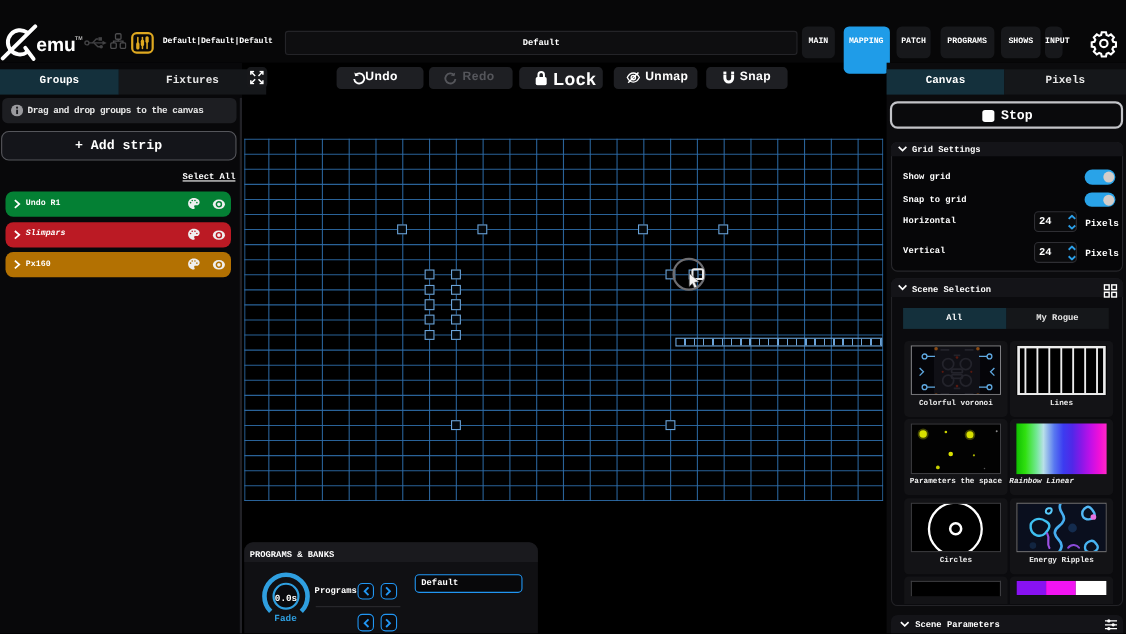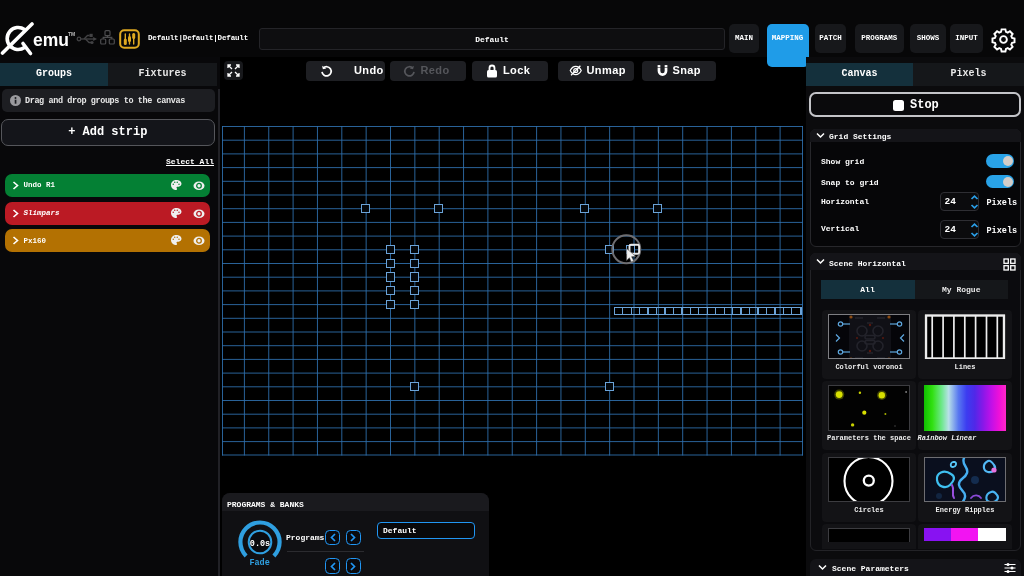--- a/index.html
+++ b/index.html
@@ -60,30 +60,30 @@
 <div class="abs" style="left:148px;top:34px;font-size:7.5px;letter-spacing:-0.15px;color:#fff;">Default|Default|Default</div>
 
 <div class="abs" style="left:259px;top:28px;width:466px;height:22px;background:#0e0e10;border:1px solid #242428;border-radius:3px;"></div>
 <div class="abs" style="left:259px;top:35px;width:466px;text-align:center;font-size:8px;color:#fff;">Default</div>
 
 <div class="abs" style="left:729px;top:23.5px;width:30px;height:29px;background:#17181b;border-radius:5px;text-align:center;line-height:29px;font-size:7.5px;">MAIN</div>
 <div class="abs" style="left:766.5px;top:23.5px;width:42px;height:43px;background:#1f9ce8;border-radius:5px;text-align:center;line-height:29px;font-size:7.5px;">MAPPING</div>
 <div class="abs" style="left:815px;top:23.5px;width:31px;height:29px;background:#17181b;border-radius:5px;text-align:center;line-height:29px;font-size:7.5px;">PATCH</div>
 <div class="abs" style="left:854.5px;top:23.5px;width:49.5px;height:29px;background:#17181b;border-radius:5px;text-align:center;line-height:29px;font-size:7.5px;">PROGRAMS</div>
 <div class="abs" style="left:910px;top:23.5px;width:36px;height:29px;background:#17181b;border-radius:5px;text-align:center;line-height:29px;font-size:7.5px;">SHOWS</div>
-<div class="abs" style="left:950px;top:23.5px;width:33px;height:29px;background:#17181b;border-radius:5px;text-align:center;line-height:29px;font-size:7.5px;">INPUT</div>
+<div class="abs" style="left:950px;top:23.5px;width:16px;height:29px;background:#17181b;border-radius:5px;text-align:center;line-height:29px;font-size:7.5px;">INPUT</div>
 
 <svg class="abs" style="left:990px;top:26px;" width="27" height="27" viewBox="0 0 24 24">
   <path fill="none" stroke="#fff" stroke-width="1.7" d="M10.3 3h3.4l.5 2.2 1.6.7 1.9-1.2 2.4 2.4-1.2 1.9.7 1.6 2.2.5v3.4l-2.2.5-.7 1.6 1.2 1.9-2.4 2.4-1.9-1.2-1.6.7-.5 2.2h-3.4l-.5-2.2-1.6-.7-1.9 1.2-2.4-2.4 1.2-1.9-.7-1.6-2.2-.5v-3.4l2.2-.5.7-1.6-1.2-1.9 2.4-2.4 1.9 1.2 1.6-.7z"></path>
   <circle cx="12" cy="12" r="3" fill="none" stroke="#fff" stroke-width="1.7"></circle>
 </svg>
 
 <div class="abs" style="left:0;top:57px;width:220px;height:519px;background:#08080a;"></div>
 <div class="abs" style="left:0;top:63px;width:108px;height:22.5px;background:#14303c;text-align:center;line-height:22.5px;font-size:10px;">Groups</div>
-<div class="abs" style="left:108px;top:63px;width:109px;height:22.5px;background:#15171a;text-align:center;line-height:22.5px;font-size:10px;color:#e8e8e8;">Fixtures</div>
+<div class="abs" style="left:108px;top:63px;width:134px;height:22.5px;background:#15171a;text-align:center;line-height:22.5px;font-size:10px;color:#e8e8e8;">Fixtures</div>
 
 <div class="abs" style="left:2px;top:89px;width:213px;height:23px;background:#1d1e22;border-radius:5px;"></div>
 <svg class="abs" style="left:10px;top:95px;" width="11" height="11" viewBox="0 0 11 11">
   <circle cx="5.5" cy="5.5" r="5.5" fill="#9a9a9e"></circle>
   <rect x="4.7" y="4.7" width="1.7" height="4" fill="#1d1e22"></rect>
   <circle cx="5.5" cy="2.9" r="1" fill="#1d1e22"></circle>
 </svg>
 <div class="abs" style="left:25px;top:95.5px;font-size:8.5px;letter-spacing:-0.4px;color:#e8e8e8;">Drag and drop groups to the canvas</div>
 
 <div class="abs" style="left:0.5px;top:119px;width:214.5px;height:26.5px;background:#14151a;border:1px solid #55565b;border-radius:7px;text-align:center;line-height:25px;font-size:12px;">+ Add strip</div>
@@ -193,35 +193,35 @@
     <path d="M 5 8 L 1.2 11.8 M 1 9 L 1 12 L 4 12"></path>
     <path d="M 8 8 L 11.8 11.8 M 9 12 L 12 12 L 12 9"></path>
   </g>
 </svg>
 
 <div class="abs" style="left:306px;top:61px;width:79px;height:19.5px;background:#1e1f23;border-radius:4px;"></div>
 <svg class="abs" style="left:320px;top:64.5px;" width="13" height="13" viewBox="0 0 13 13">
   <path d="M 3.2 3.2 A 4.6 4.6 0 1 1 2 6.8" fill="none" stroke="#fff" stroke-width="1.7"></path>
   <path d="M 2.5 0.8 L 2.5 4.3 L 6 4.3 Z" fill="#fff" transform="rotate(-12 2.5 2.5)"></path>
 </svg>
-<div class="abs" style="left:354px;top:64px;font-size:11px;font-family:'Liberation Sans',sans-serif;letter-spacing:0.4px;">Undo</div>
+<div class="abs" style="left:332px;top:64px;font-size:11px;font-family:'Liberation Sans',sans-serif;letter-spacing:0.4px;">Undo</div>
 
 <div class="abs" style="left:390px;top:61px;width:76px;height:19.5px;background:#1e1f23;border-radius:4px;"></div>
 <svg class="abs" style="left:403px;top:64.5px;" width="13" height="13" viewBox="0 0 13 13">
   <path d="M 9.8 3.2 A 4.6 4.6 0 1 0 11 6.8" fill="none" stroke="#55565b" stroke-width="1.7"></path>
   <path d="M 10.5 0.8 L 10.5 4.3 L 7 4.3 Z" fill="#55565b" transform="rotate(12 10.5 2.5)"></path>
 </svg>
 <div class="abs" style="left:420.5px;top:64px;font-size:11px;font-family:'Liberation Sans',sans-serif;letter-spacing:0.4px;color:#55565b;">Redo</div>
 
 <div class="abs" style="left:472px;top:61px;width:76px;height:19.5px;background:#1e1f23;border-radius:4px;"></div>
 <svg class="abs" style="left:486px;top:63.5px;" width="12" height="14" viewBox="0 0 12 14">
   <rect x="1" y="6" width="10" height="7.5" rx="1.5" fill="#fff"></rect>
   <path d="M 3.5 6 L 3.5 4 A 2.5 2.5 0 0 1 8.5 4 L 8.5 6" fill="none" stroke="#fff" stroke-width="1.8"></path>
 </svg>
-<div class="abs" style="left:503px;top:64px;font-size:11px;font-family:'Liberation Sans',sans-serif;letter-spacing:0.4px;">Lock</div>
+<div class="abs" style="left:503px;top:64px;font-size:16px;font-family:'Liberation Sans',sans-serif;letter-spacing:0.4px;">Lock</div>
 
 <div class="abs" style="left:558px;top:61px;width:75.5px;height:19.5px;background:#1e1f23;border-radius:4px;"></div>
 <svg class="abs" style="left:568.5px;top:64.5px;" width="13.5" height="11" viewBox="0 0 24 20">
   <path d="M2 10 C4.5 5 8 2.5 12 2.5 C16 2.5 19.5 5 22 10 C19.5 15 16 17.5 12 17.5 C8 17.5 4.5 15 2 10 Z" stroke="#fff" stroke-width="2.2" fill="none"></path>
   <circle cx="12" cy="10" r="3.6" stroke="#fff" stroke-width="2.2" fill="none"></circle>
   <line x1="3.5" y1="18.5" x2="20.5" y2="1.5" stroke="#fff" stroke-width="2.4"></line>
 </svg>
 <div class="abs" style="left:586.5px;top:64px;font-size:11px;font-family:'Liberation Sans',sans-serif;letter-spacing:0.4px;">Unmap</div>
 
 <div class="abs" style="left:642px;top:61px;width:74px;height:19.5px;background:#1e1f23;border-radius:4px;"></div>
@@ -336,21 +336,21 @@
   <path d="M 1.5 10 L 4.5 12.8 L 7.5 10" stroke="#2b9fe8" stroke-width="1.7" fill="none"></path>
 </svg>
 <div class="abs" style="left:986.5px;top:197.5px;font-size:8.5px;">Pixels</div>
 <div class="abs" style="left:986.5px;top:225.5px;font-size:8.5px;">Pixels</div>
 
 <div class="abs" style="left:810px;top:253px;width:210.5px;height:298px;background:#0b0b0e;border:1px solid #232327;border-radius:6px;"></div>
 <div class="abs" style="left:810px;top:253px;width:210.5px;height:17px;background:#141418;border-radius:6px 6px 0 0;"></div>
 <svg class="abs" style="left:816px;top:258px;" width="9" height="7" viewBox="0 0 9 7">
     <path d="M 1 1.5 L 4.5 5 L 8 1.5" stroke="#fff" stroke-width="1.5" fill="none"></path>
   </svg>
-<div class="abs" style="left:829px;top:259px;font-size:8px;">Scene Horizontal</div>
+<div class="abs" style="left:829px;top:259px;font-size:8px;">Scene Selection</div>
 <svg class="abs" style="left:1003px;top:258px;" width="13" height="13" viewBox="0 0 13 13">
   <g fill="none" stroke="#fff" stroke-width="1.3">
       <rect x="1" y="1" width="4.3" height="4.3"></rect>
       <rect x="7.7" y="1" width="4.3" height="4.3"></rect>
       <rect x="1" y="7.7" width="4.3" height="4.3"></rect>
       <rect x="7.7" y="7.7" width="4.3" height="4.3"></rect>
     </g>
 </svg>
 
 <div class="abs" style="left:820.5px;top:280px;width:94px;height:19px;background:#14303c;text-align:center;line-height:19px;font-size:8px;">All</div>

